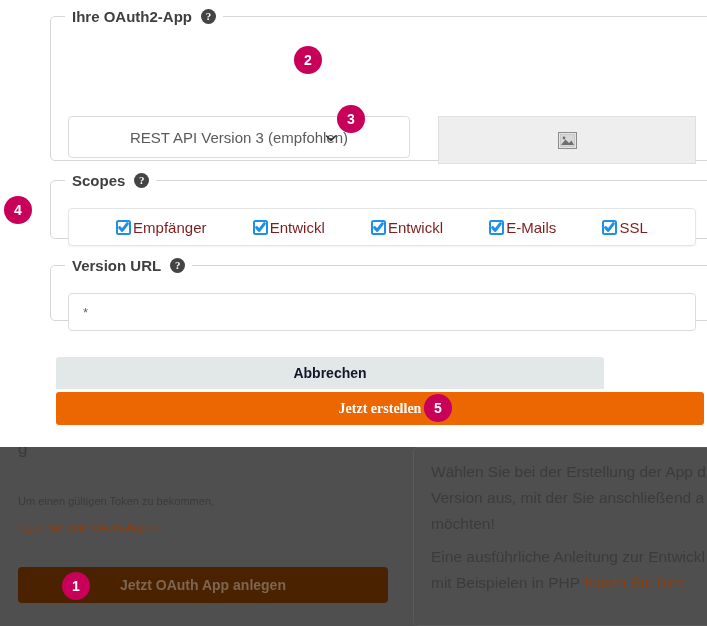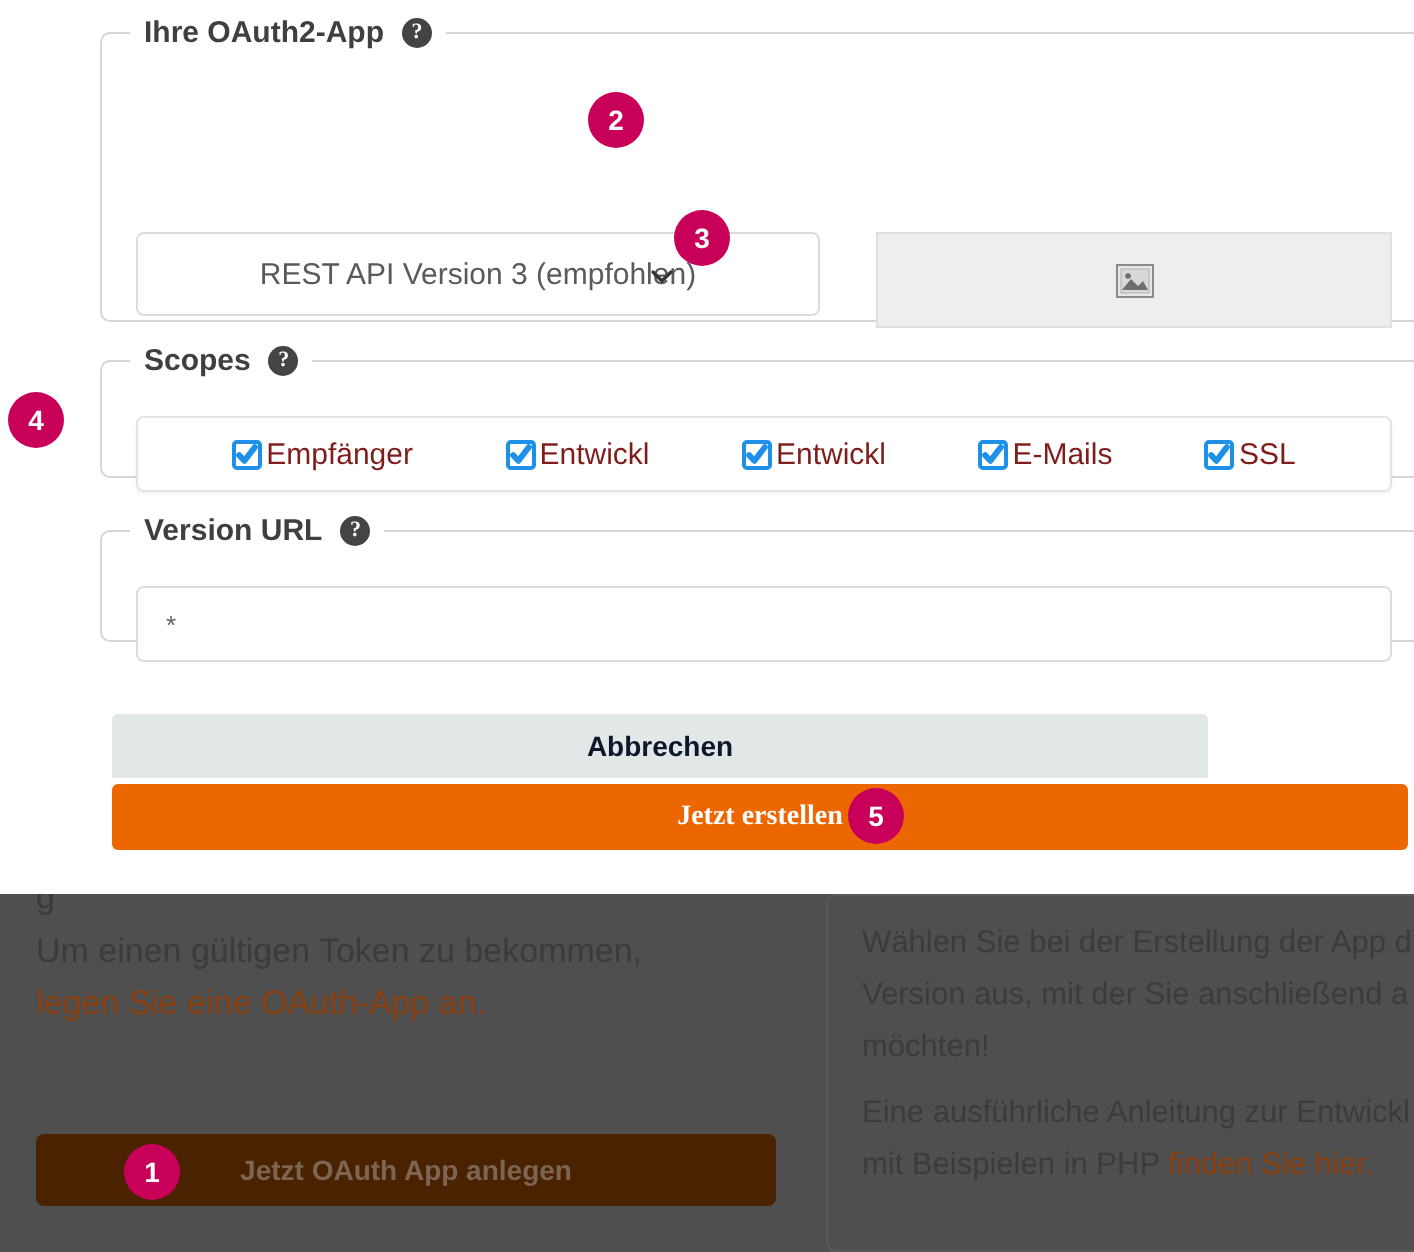--- a/index.html
+++ b/index.html
@@ -32,23 +32,23 @@
   }
   .bg-clip-letter {
     position: absolute;
     left: 18px; top: -8px;
     font-size: 17px;
     color: #3a3a3a;
     line-height: 20px;
   }
   .bg-para-left {
     position: absolute;
-    left: 18px; top: 16px;
+    left: 18px; top: 41px;
     width: 380px;
-    font-size: 17px;
+    font-size: 11px;
     line-height: 26px;
     color: #3b3b3b;
   }
   .bg-link {
     color: #8a4011;
   }
   .dark-btn {
     position: absolute;
     left: 18px; top: 120px;
     width: 370px; height: 36px;

